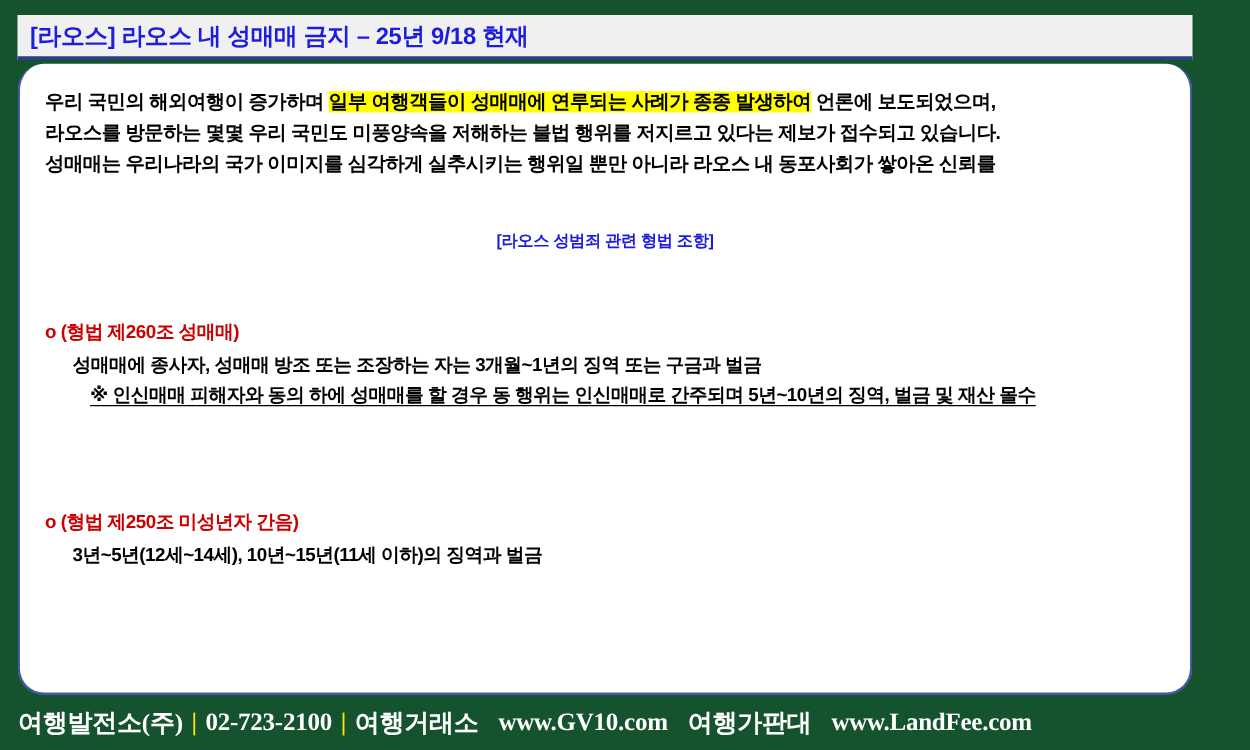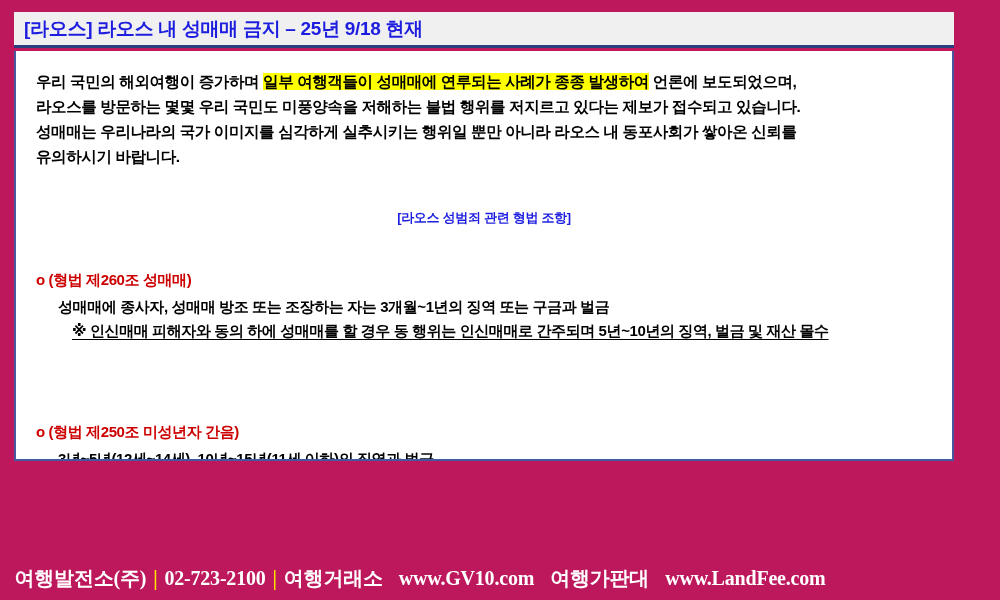--- a/index.html
+++ b/index.html
@@ -12,21 +12,21 @@
     height: 600px;
     overflow: hidden;
     background: #3a5420;
     font-family: "Liberation Sans", "DejaVu Sans", sans-serif;
     -webkit-font-smoothing: none;
   }
   .frame {
     position: relative;
     width: 1000px;
     height: 600px;
-    background: #be185d;
+    background: #14532d;
     box-sizing: border-box;
   }
 
   
   .header-band {
     position: absolute;
     left: 14px;
     top: 12px;
     width: 940px;
     height: 36px;
@@ -44,28 +44,29 @@
     letter-spacing: -0.3px;
     white-space: nowrap;
   }
 
   
   .panel {
     position: absolute;
     left: 14px;
     top: 51px;
     width: 940px;
-    height: 410px;
+    height: 505px;
     background: #ffffff;
     border-left: 2px solid #4558a0;
     border-right: 2px solid #4558a0;
     border-bottom: 2px solid #4558a0;
     box-sizing: border-box;
     padding: 18px 20px 0 20px;
     overflow: hidden;
+    border-radius: 21px;
   }
 
   .intro {
     margin: 0;
     color: #000000;
     font-size: 15.5px;
     font-weight: bold;
     line-height: 25px;
     letter-spacing: -0.4px;
   }
@@ -79,21 +80,21 @@
   .section-heading {
     margin: 0;
     padding-top: 40px;
     text-align: center;
     color: #1d1de0;
     font-size: 13px;
     font-weight: bold;
     letter-spacing: -0.3px;
   }
 
-  .law-block { margin-top: 42px; }
+  .law-block { margin-top: 53px; }
   .law-block.second { margin-top: 78px; }
 
   .law-title {
     color: #cc0000;
     font-size: 15px;
     font-weight: bold;
     letter-spacing: -0.4px;
     line-height: 22px;
     white-space: nowrap;
   }
@@ -146,21 +147,20 @@
   <div class="header-band">
     <span class="header-title">[라오스]  라오스 내 성매매 금지 – 25년 9/18 현재</span>
   </div>
 
   <div class="panel">
 
     <p class="intro">
       <span class="line"><span>우리 국민의 해외여행이 증가하며 </span><mark class="hl">일부 여행객들이 성매매에 연루되는 사례가 종종 발생하여</mark><span> 언론에 보도되었으며,</span></span>
       <span class="line">라오스를 방문하는 몇몇 우리 국민도 미풍양속을 저해하는 불법 행위를 저지르고 있다는 제보가 접수되고 있습니다.</span>
       <span class="line">성매매는 우리나라의 국가 이미지를 심각하게 실추시키는 행위일 뿐만 아니라 라오스 내 동포사회가 쌓아온 신뢰를</span>
-      <span class="line">유의하시기 바랍니다.</span>
     </p>
 
     <div class="section-heading">[라오스 성범죄 관련 형법 조항]</div>
 
     <div class="law-block first">
       <div class="law-title">o (형법 제260조 성매매)</div>
       <div class="law-body">
         <span class="line">성매매에 종사자, 성매매 방조 또는 조장하는 자는 3개월~1년의 징역 또는 구금과 벌금</span>
         <span class="law-note">※  인신매매 피해자와 동의 하에 성매매를 할 경우 동 행위는 인신매매로 간주되며 5년~10년의 징역, 벌금 및 재산 몰수</span>
       </div>

